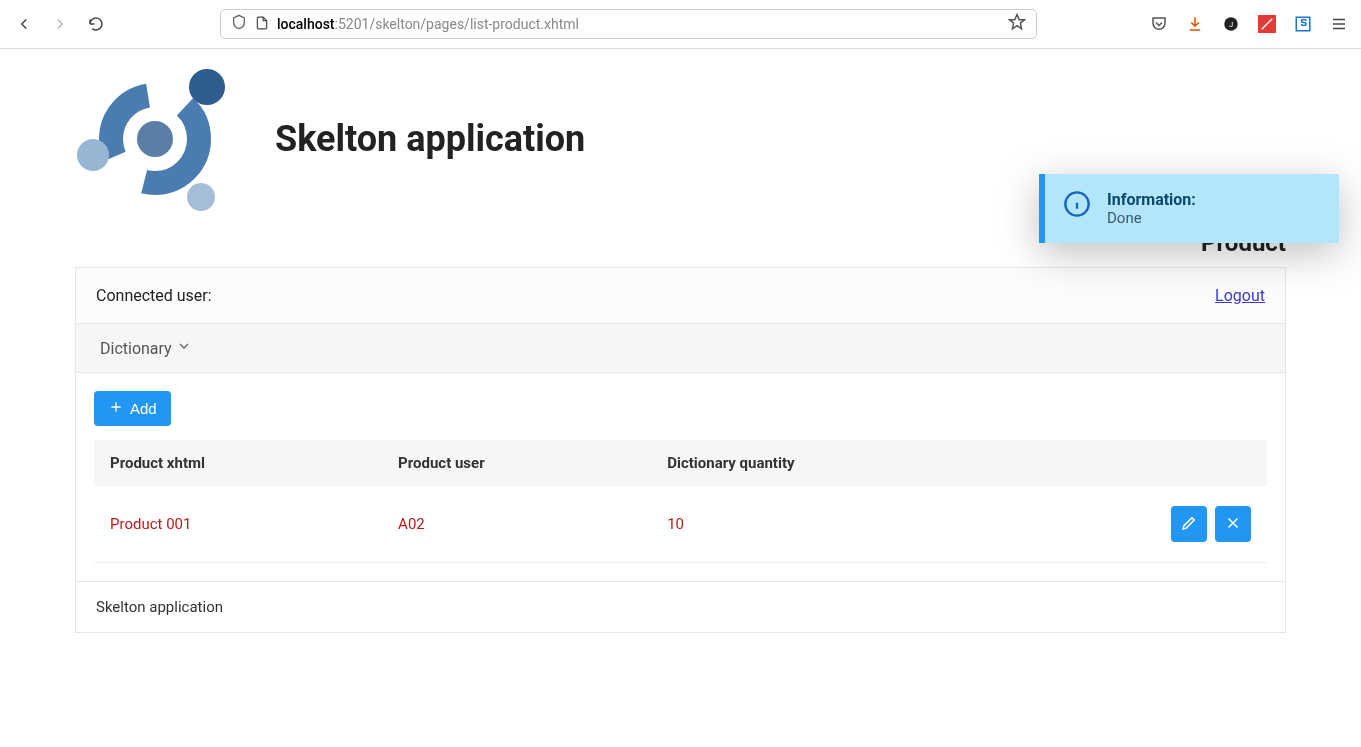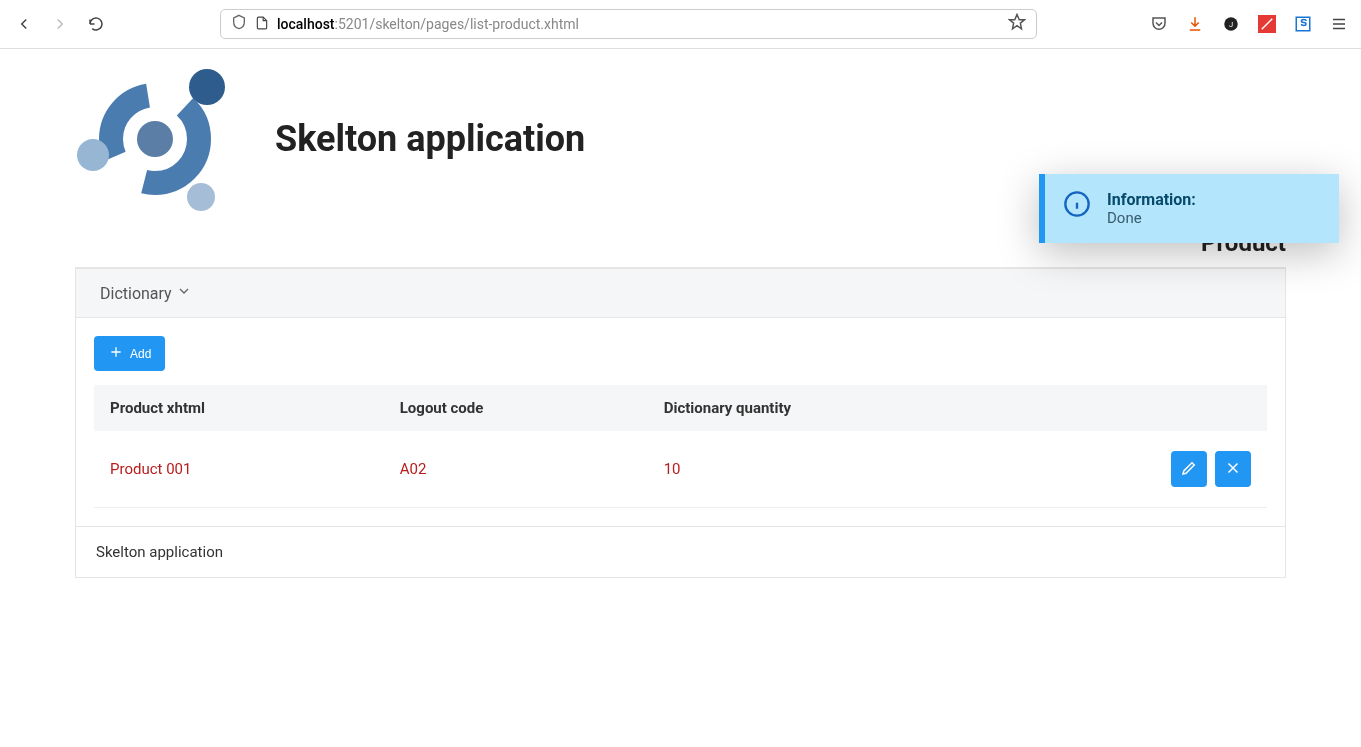--- a/index.html
+++ b/index.html
@@ -24,21 +24,21 @@
     .app-title { font-size: 36px; font-weight: 700; }
     .page-subtitle { text-align: right; font-size: 24px; font-weight: 700; margin-top: -10px; }
 
     .panel { border: 1px solid #e5e5e5; margin-top: 10px; }
     .user-bar { display: flex; justify-content: space-between; align-items: center; padding: 18px 20px; font-size: 16px; background: #fcfcfc; }
     .logout { color: #3a3ad6; text-decoration: underline; cursor: pointer; }
 
     .menubar { background: #f5f6f7; border-top: 1px solid #e5e5e5; border-bottom: 1px solid #e5e5e5; padding: 14px 24px; display: flex; align-items: center; gap: 4px; color: #555; font-size: 16px; }
 
     .content { padding: 18px; }
-    .add-btn { display: inline-flex; align-items: center; gap: 6px; background: #2196f3; color: #fff; border: none; padding: 8px 14px; font-size: 12px; border-radius: 4px; cursor: pointer; }
+    .add-btn { display: inline-flex; align-items: center; gap: 6px; background: #2196f3; color: #fff; border: none; padding: 8px 14px; font-size: 15px; border-radius: 4px; cursor: pointer; }
 
     .table { width: 100%; margin-top: 14px; border-collapse: collapse; }
     .table thead th { background: #f5f6f7; text-align: left; padding: 14px 16px; font-size: 15px; font-weight: 700; color: #333; }
     .table tbody td { padding: 20px 16px; border-bottom: 1px solid #eee; font-size: 15px; color: #b91c1c; }
     .actions { display: flex; gap: 8px; justify-content: flex-end; }
     .icon-btn { width: 36px; height: 36px; background: #2196f3; border: none; border-radius: 4px; display: flex; align-items: center; justify-content: center; cursor: pointer; }
 
     .footer { border-top: 1px solid #e5e5e5; padding: 16px 20px; font-size: 15px; color: #333; }
 
     
@@ -136,20 +136,24 @@
         <circle cx="18" cy="96" r="16" fill="#97b6d4"></circle>
       </svg>
     </div>
     <h1 class="app-title">Skelton application</h1>
   </div>
 
   <div class="page-subtitle">Product</div>
 
   <div class="panel">
 
+    <div class="user-bar">
+      <span>Connected user:</span>
+      <a class="logout">Logout</a>
+    </div>
 
     <div class="menubar">
       <span>Dictionary</span>
       <span>
         <svg width="16" height="16" viewBox="0 0 24 24" fill="none" stroke="#666" stroke-width="2">
             <path d="M6 9l6 6 6-6"></path>
           </svg>
       </span>
     </div>
 
@@ -160,21 +164,21 @@
               <path d="M12 5v14M5 12h14"></path>
             </svg>
         </span>
         <span>Add</span>
       </button>
 
       <table class="table">
         <thead>
           <tr>
             <th>Product xhtml</th>
-            <th>Logout code</th>
+            <th>Product user</th>
             <th>Dictionary quantity</th>
             <th></th>
           </tr>
         </thead>
         <tbody>
           <tr>
             <td>Product 001</td>
             <td>A02</td>
             <td>10</td>
             <td>

